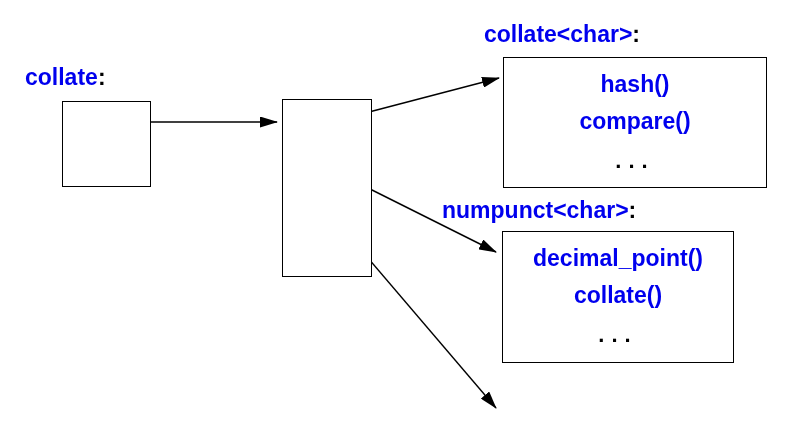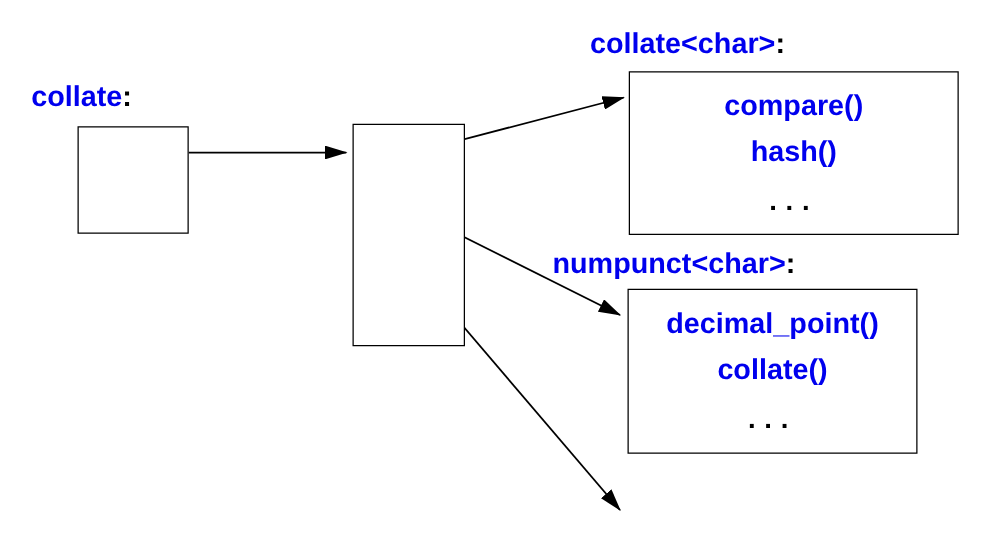--- a/index.html
+++ b/index.html
@@ -71,21 +71,21 @@
     color: #0000EE;
     white-space: pre;
   }
   .method.more {
     margin-top: 2px;
     color: #000000;
     letter-spacing: 7px;
     font-size: 22px;
   }
   .lbl-locale   { left: 25px;  top: 64px;  }
-  .lbl-collate  { left: 472px; top: 21px;  }
+  .lbl-collate  { left: 484px; top: 21px;  }
   .lbl-numpunct { left: 442px; top: 197px; }
 </style>
 </head>
 <body>
 
 <div class="canvas">
 
   <svg class="arrows-layer" width="798" height="435" viewBox="0 0 798 435" xmlns="http://www.w3.org/2000/svg">
     <defs>
       <marker id="arrowhead" markerUnits="userSpaceOnUse" markerWidth="18" markerHeight="11" refX="17" refY="5.5" orient="auto">
@@ -100,22 +100,22 @@
 
   <div class="lbl lbl-locale"><span>collate</span><span class="colon">:</span></div>
 
   <div class="box locale-box"></div>
 
   <div class="box impl-box"></div>
 
   <div class="lbl lbl-collate"><span>collate&lt;char&gt;</span><span class="colon">:</span></div>
 
   <div class="box facet-box collate-box">
+    <div class="method">hash()</div>
     <div class="method">compare()</div>
-    <div class="method">hash()</div>
     <div class="method more">...</div>
   </div>
 
   <div class="lbl lbl-numpunct"><span>numpunct&lt;char&gt;</span><span class="colon">:</span></div>
 
   <div class="box facet-box numpunct-box">
     <div class="method">decimal_point()</div>
     <div class="method">collate()</div>
     <div class="method more">...</div>
   </div>

